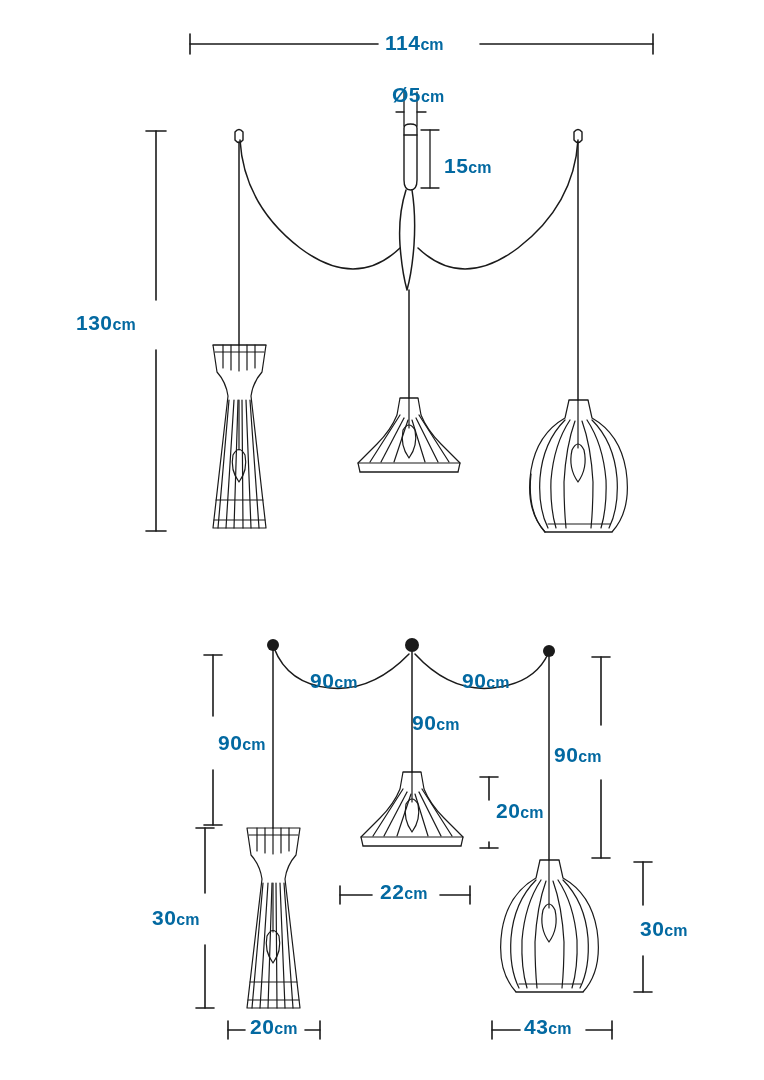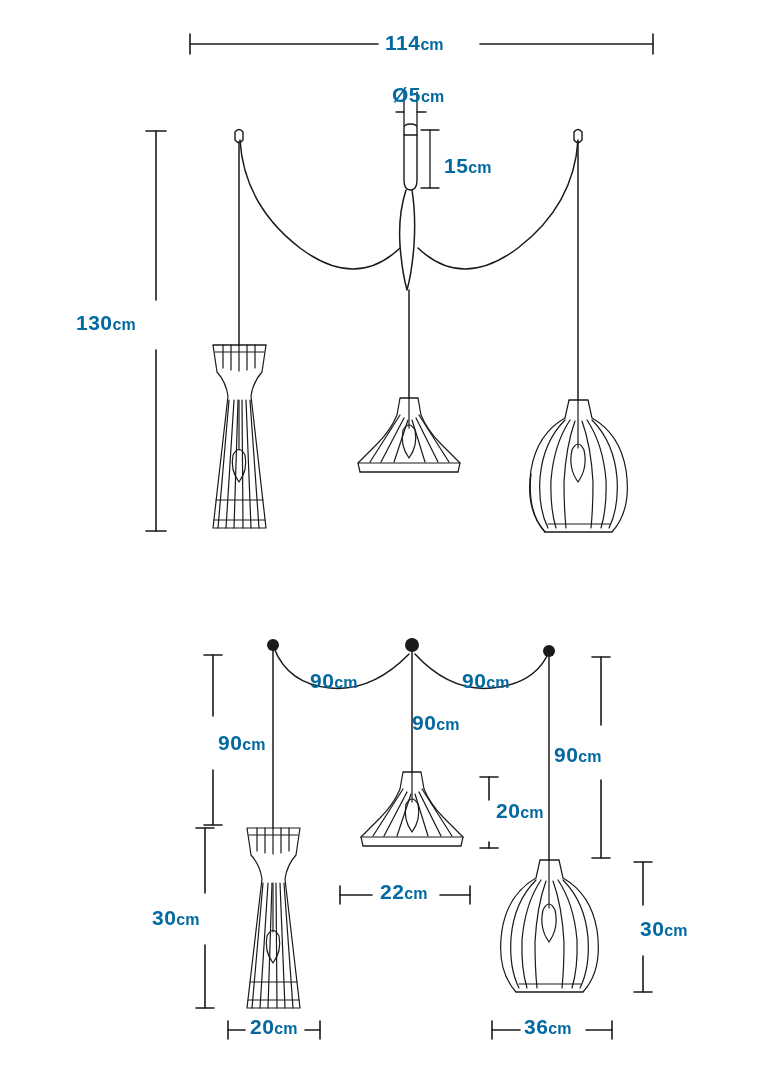--- a/index.html
+++ b/index.html
@@ -336,16 +336,16 @@
 
   <div class="dim-label" style="left:250px; top:1016px;">
     <span class="num">20</span><span class="unit">cm</span>
   </div>
 
   <div class="dim-label" style="left:640px; top:918px;">
     <span class="num">30</span><span class="unit">cm</span>
   </div>
 
   <div class="dim-label" style="left:524px; top:1016px;">
-    <span class="num">36</span><span class="unit">cm</span>
+    <span class="num">43</span><span class="unit">cm</span>
   </div>
 
 </div>
 
 </body></html>

